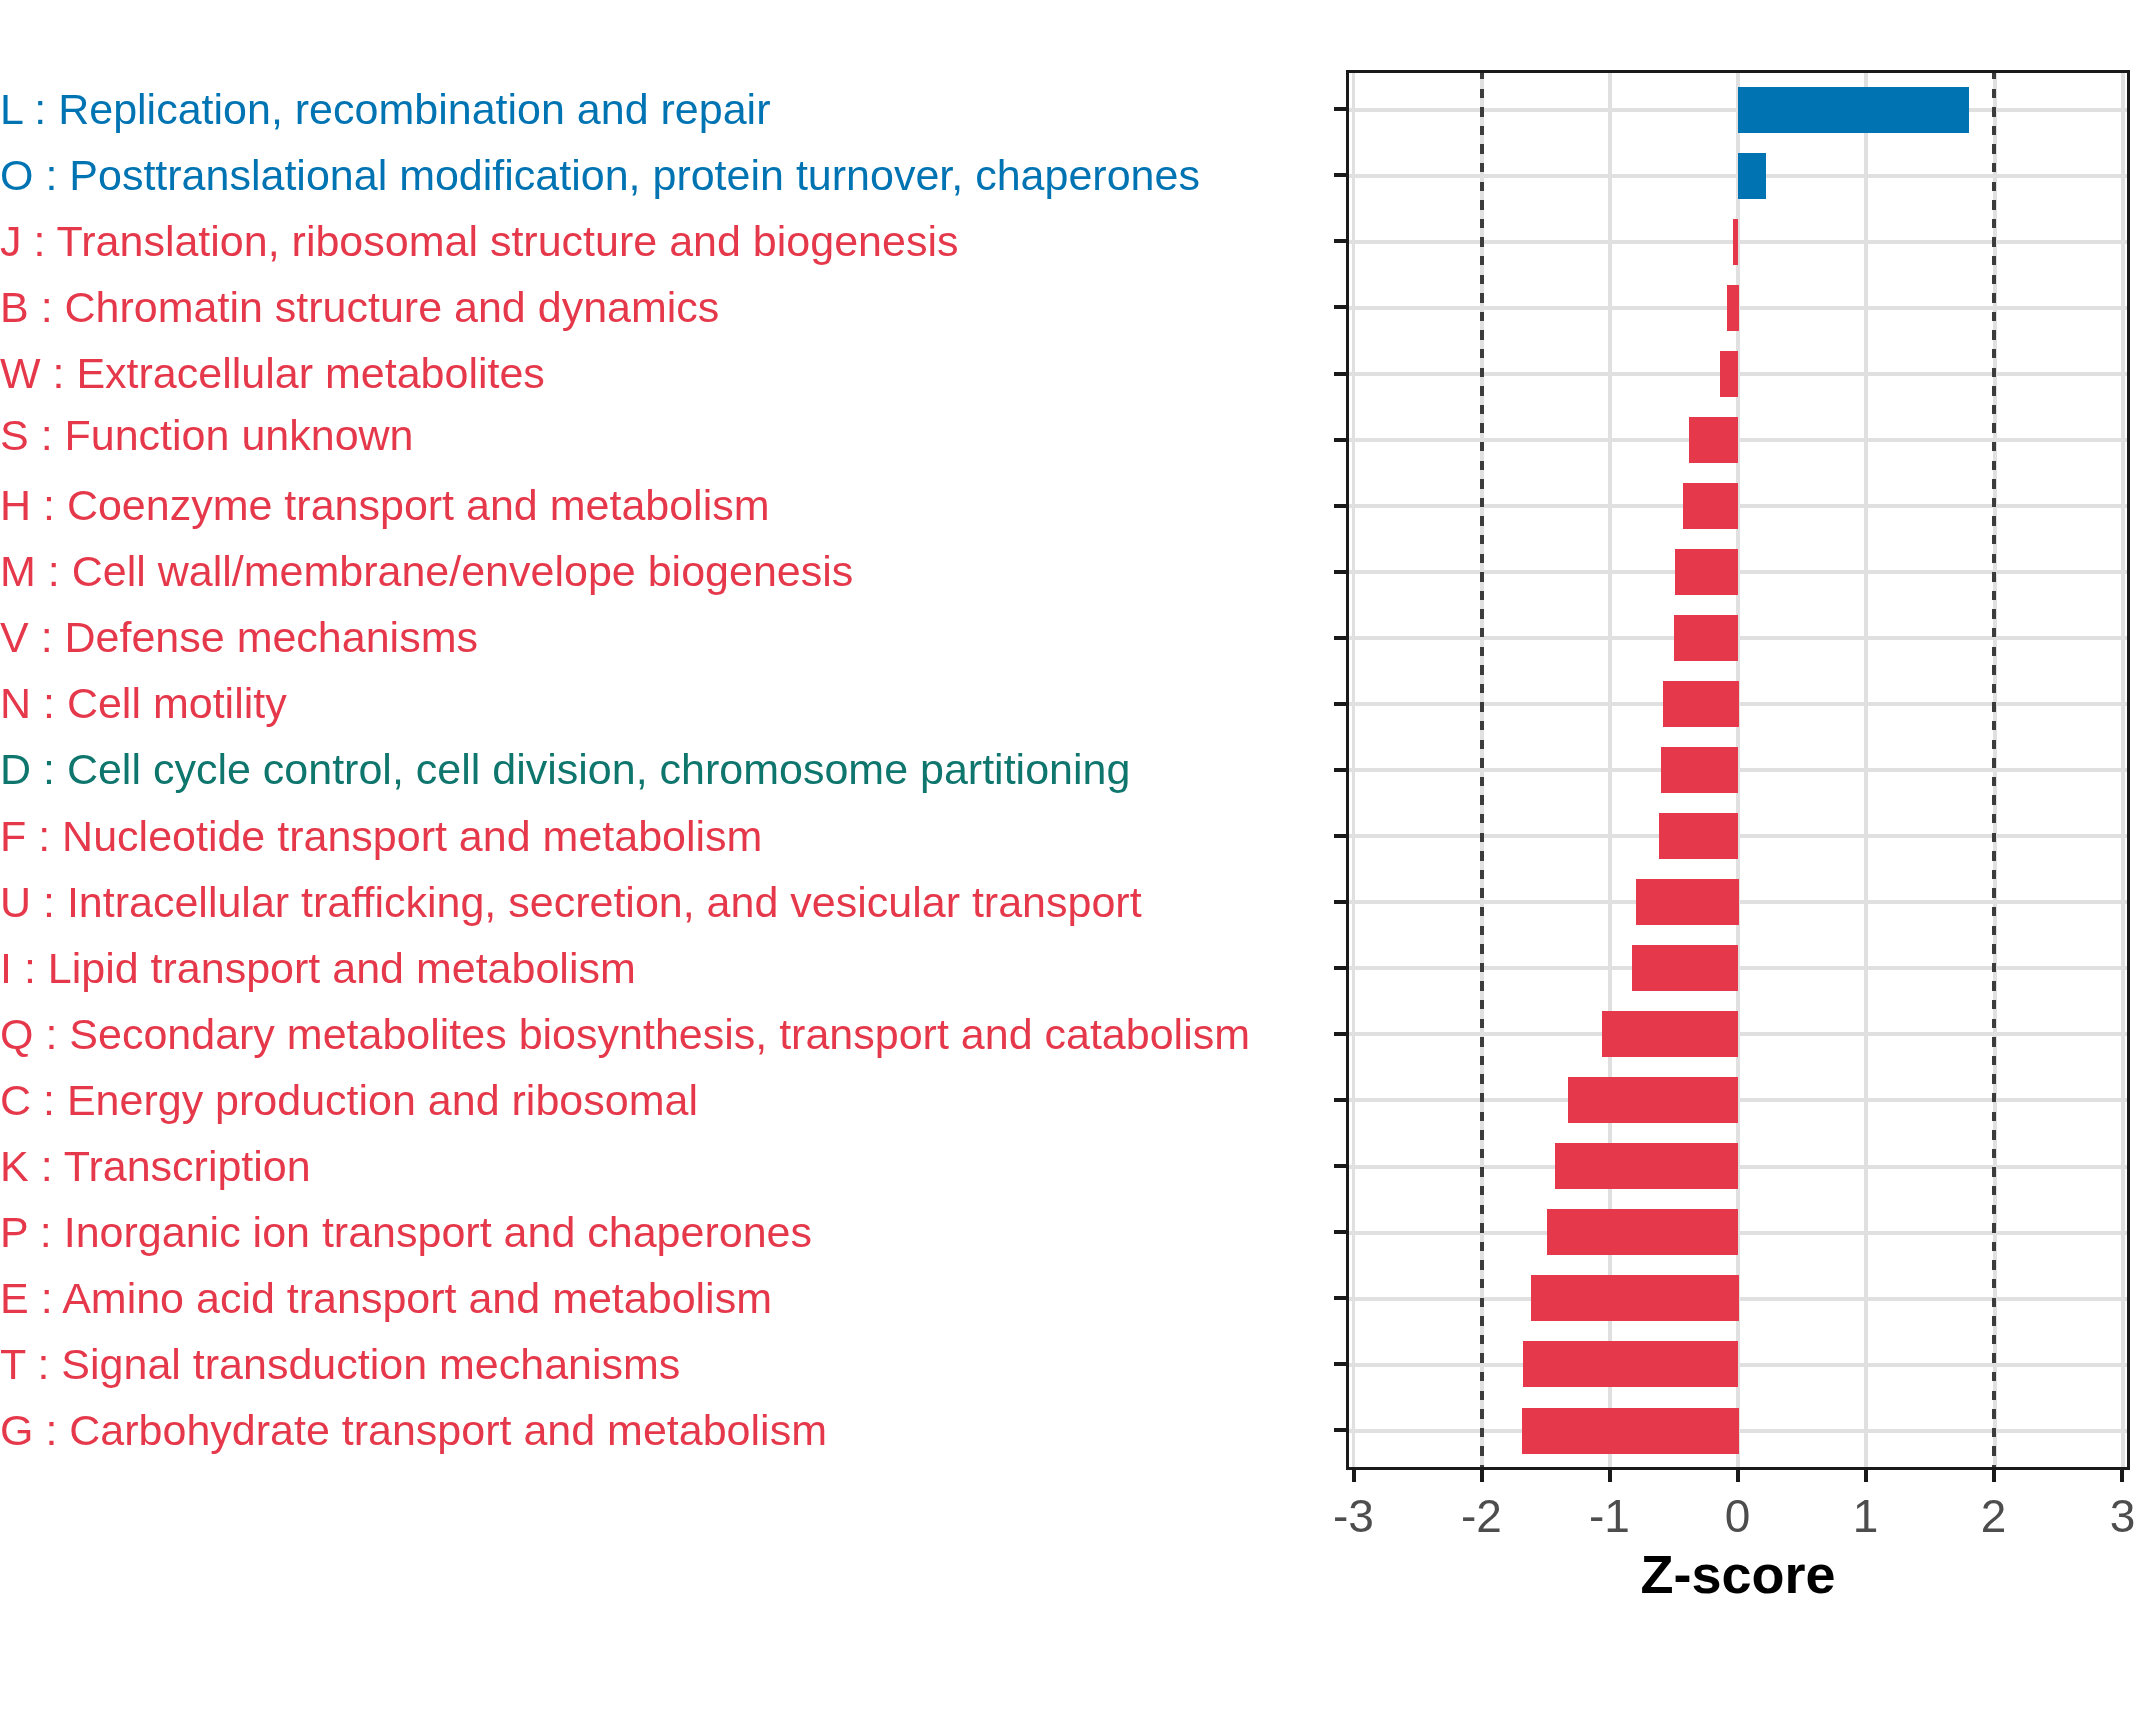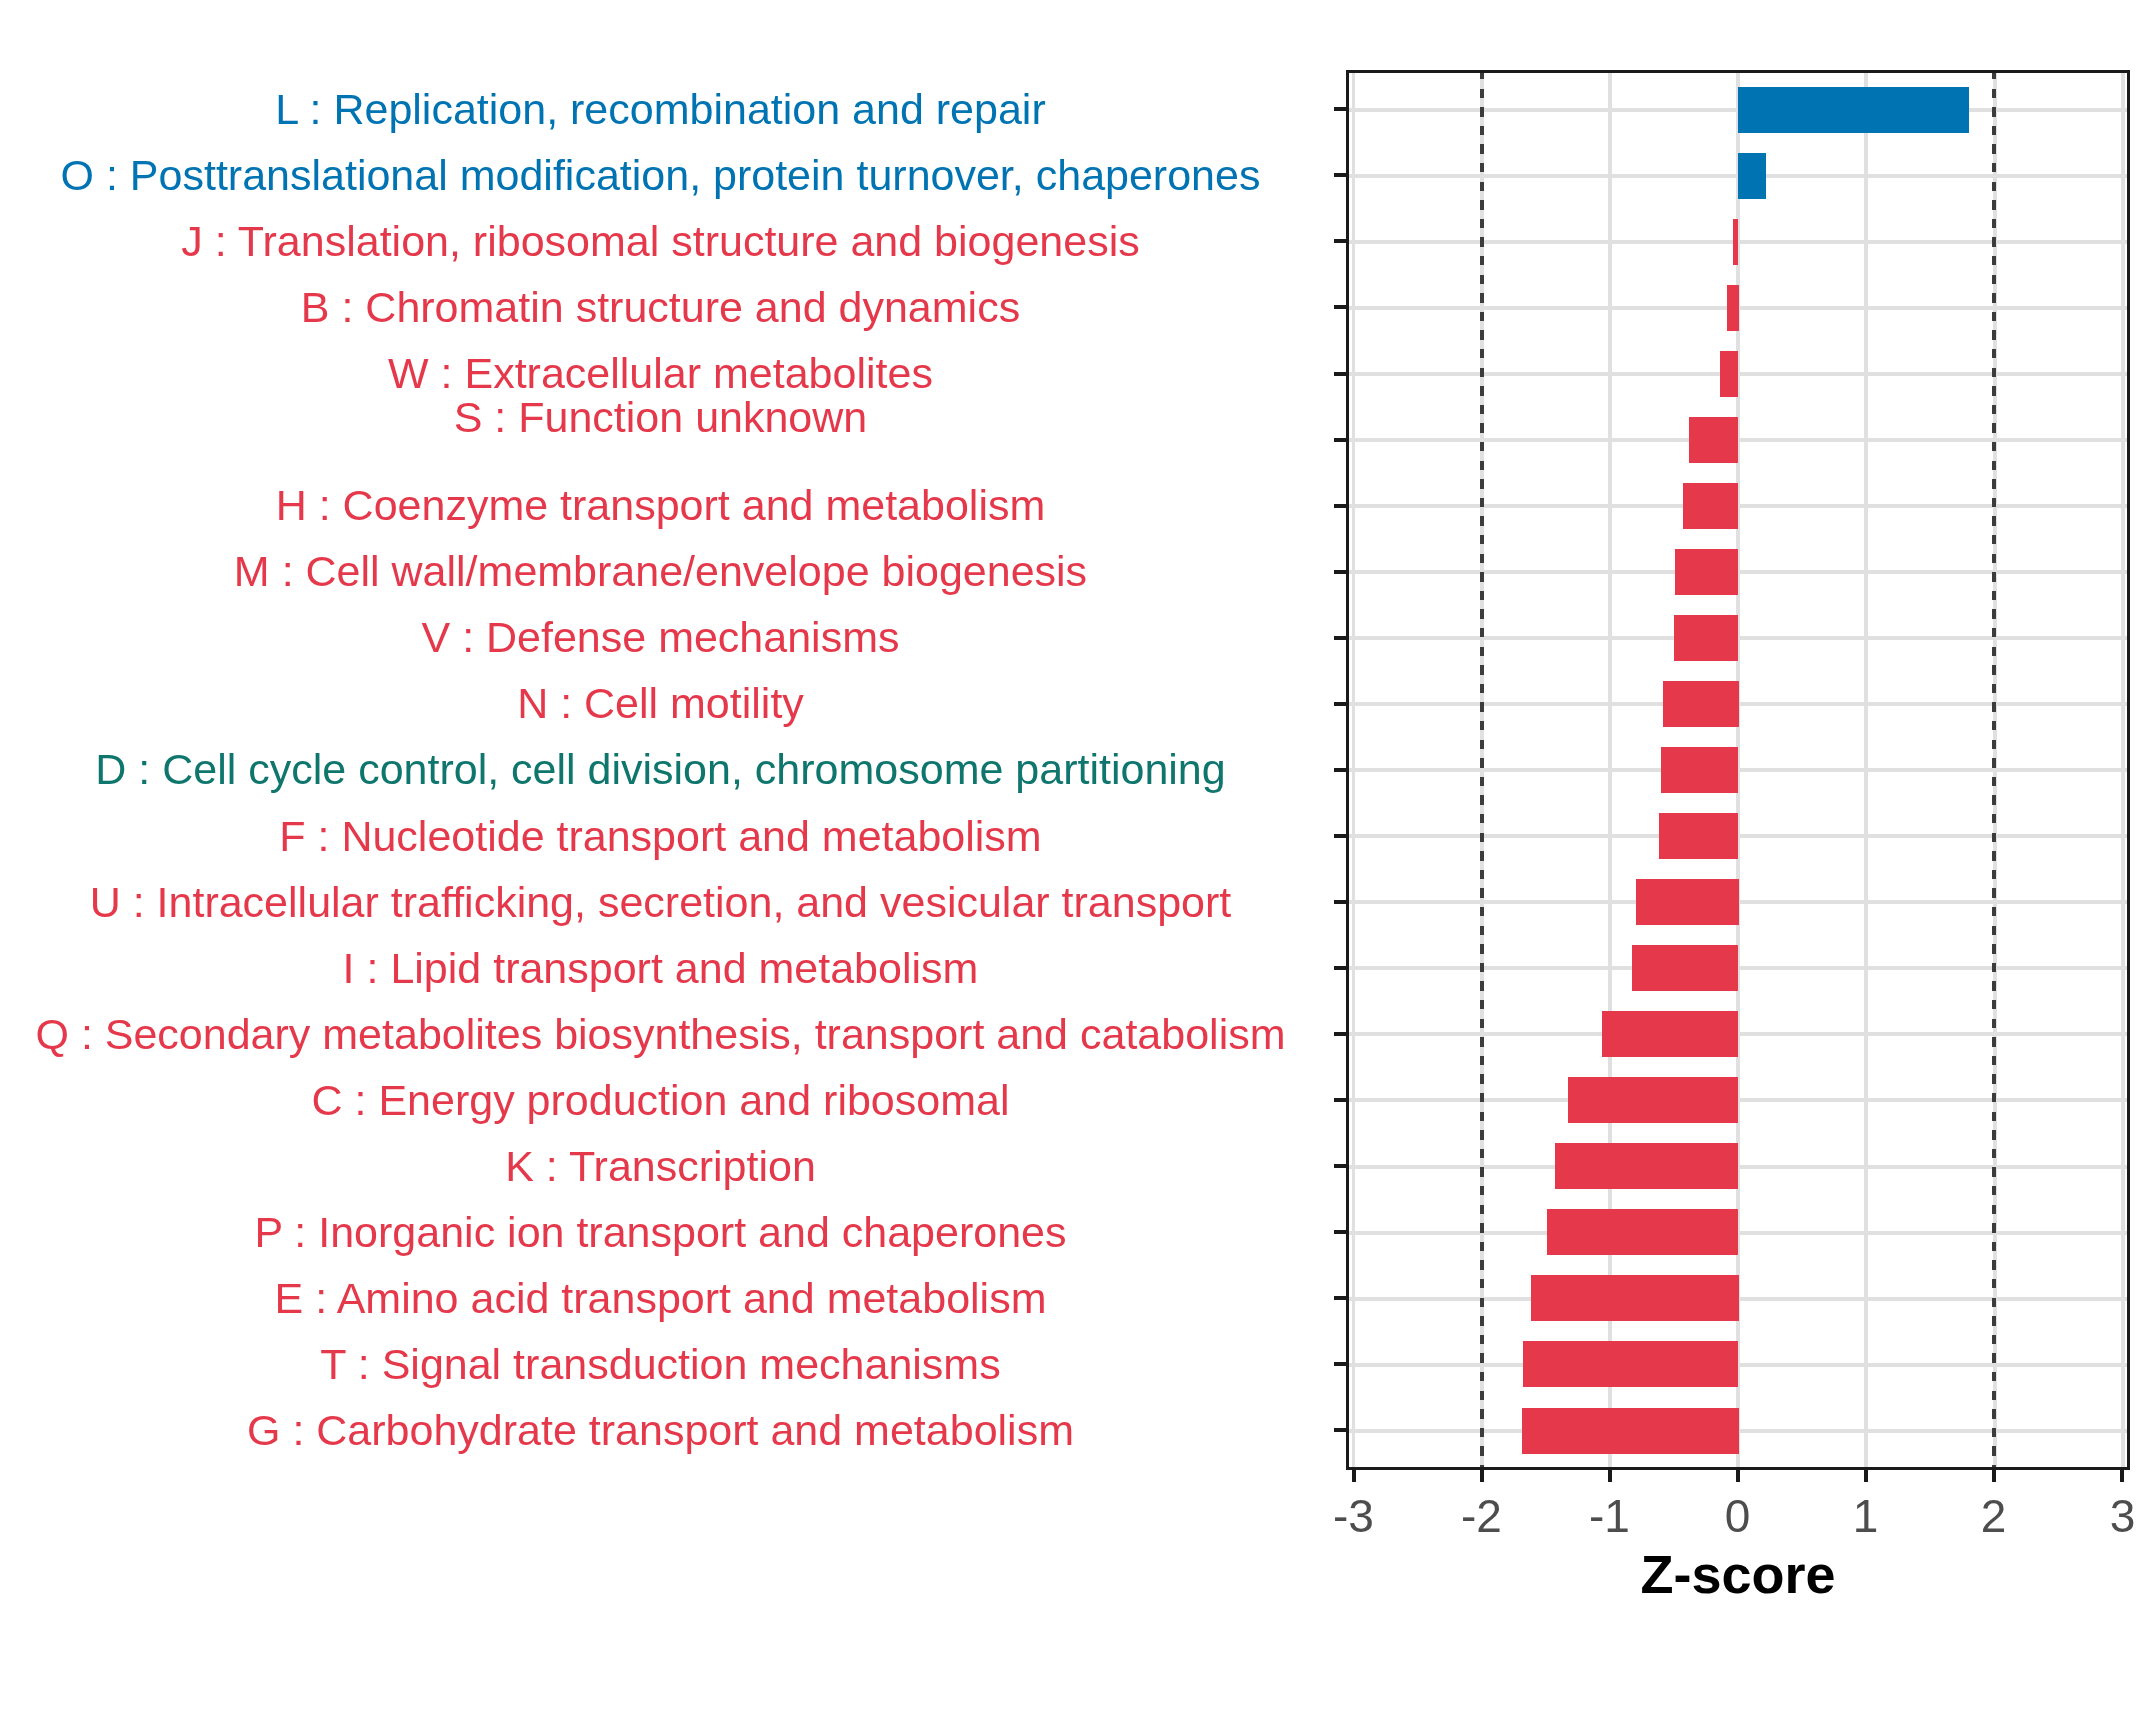--- a/index.html
+++ b/index.html
@@ -53,21 +53,21 @@
     z-index: 2;
   }
   .bar {
     position: absolute;
     z-index: 5;
   }
   .ylab {
     position: absolute;
     left: 0;
     width: 1321px;
-    text-align: center;
+    text-align: left;
     font-size: 43px;
     line-height: 60px;
     white-space: nowrap;
   }
   .ytick-mark, .xtick-mark {
     position: absolute;
     background: #1A1A1A;
   }
   .xtick-label {
     position: absolute;
@@ -168,21 +168,21 @@
       <div class="bar" style="left: 176px; width: 217px; top: 1338px; height: 46px; background: rgb(229, 57, 75);"></div>
       <div class="refline" style="left: 134px; background: repeating-linear-gradient(rgb(60, 60, 60) 0px, rgb(60, 60, 60) 9.3px, transparent 9.3px, transparent 18.6px);"></div>
       <div class="refline" style="left: 646px; background: repeating-linear-gradient(rgb(60, 60, 60) 0px, rgb(60, 60, 60) 9.3px, transparent 9.3px, transparent 18.6px);"></div>
     </div>
   <div id="ylabels">
       <div class="ylab" style="top: 79px; color: rgb(0, 116, 179);">L : Replication, recombination and repair</div>
       <div class="ylab" style="top: 145px; color: rgb(0, 116, 179);">O : Posttranslational modification, protein turnover, chaperones</div>
       <div class="ylab" style="top: 211px; color: rgb(229, 57, 75);">J : Translation, ribosomal structure and biogenesis</div>
       <div class="ylab" style="top: 277px; color: rgb(229, 57, 75);">B : Chromatin structure and dynamics</div>
       <div class="ylab" style="top: 343px; color: rgb(229, 57, 75);">W : Extracellular metabolites</div>
-      <div class="ylab" style="top: 387px; color: rgb(229, 57, 75);">S : Function unknown</div>
+      <div class="ylab" style="top: 405px; color: rgb(229, 57, 75);">S : Function unknown</div>
       <div class="ylab" style="top: 475px; color: rgb(229, 57, 75);">H : Coenzyme transport and metabolism</div>
       <div class="ylab" style="top: 541px; color: rgb(229, 57, 75);">M : Cell wall/membrane/envelope biogenesis</div>
       <div class="ylab" style="top: 607px; color: rgb(229, 57, 75);">V : Defense mechanisms</div>
       <div class="ylab" style="top: 673px; color: rgb(229, 57, 75);">N : Cell motility</div>
       <div class="ylab" style="top: 739px; color: #0f766e;">D : Cell cycle control, cell division, chromosome partitioning</div>
       <div class="ylab" style="top: 806px; color: rgb(229, 57, 75);">F : Nucleotide transport and metabolism</div>
       <div class="ylab" style="top: 872px; color: rgb(229, 57, 75);">U : Intracellular trafficking, secretion, and vesicular transport</div>
       <div class="ylab" style="top: 938px; color: rgb(229, 57, 75);">I : Lipid transport and metabolism</div>
       <div class="ylab" style="top: 1004px; color: rgb(229, 57, 75);">Q : Secondary metabolites biosynthesis, transport and catabolism</div>
       <div class="ylab" style="top: 1070px; color: rgb(229, 57, 75);">C : Energy production and ribosomal</div>

